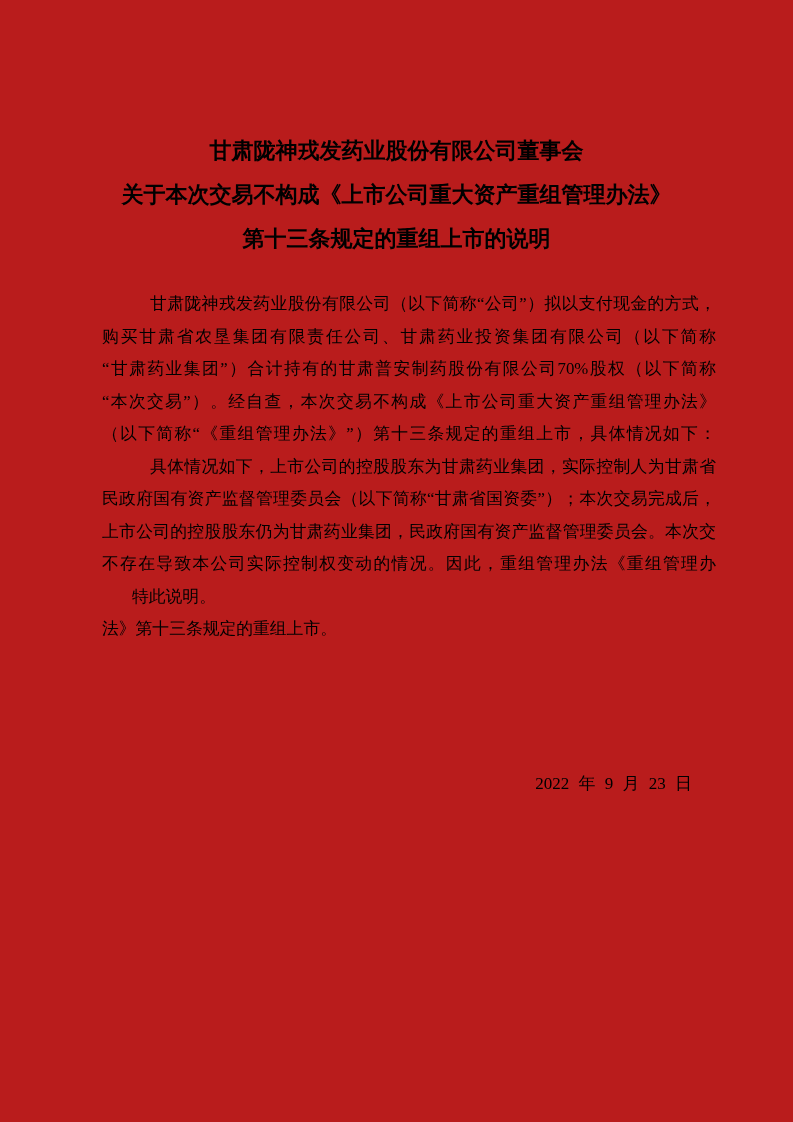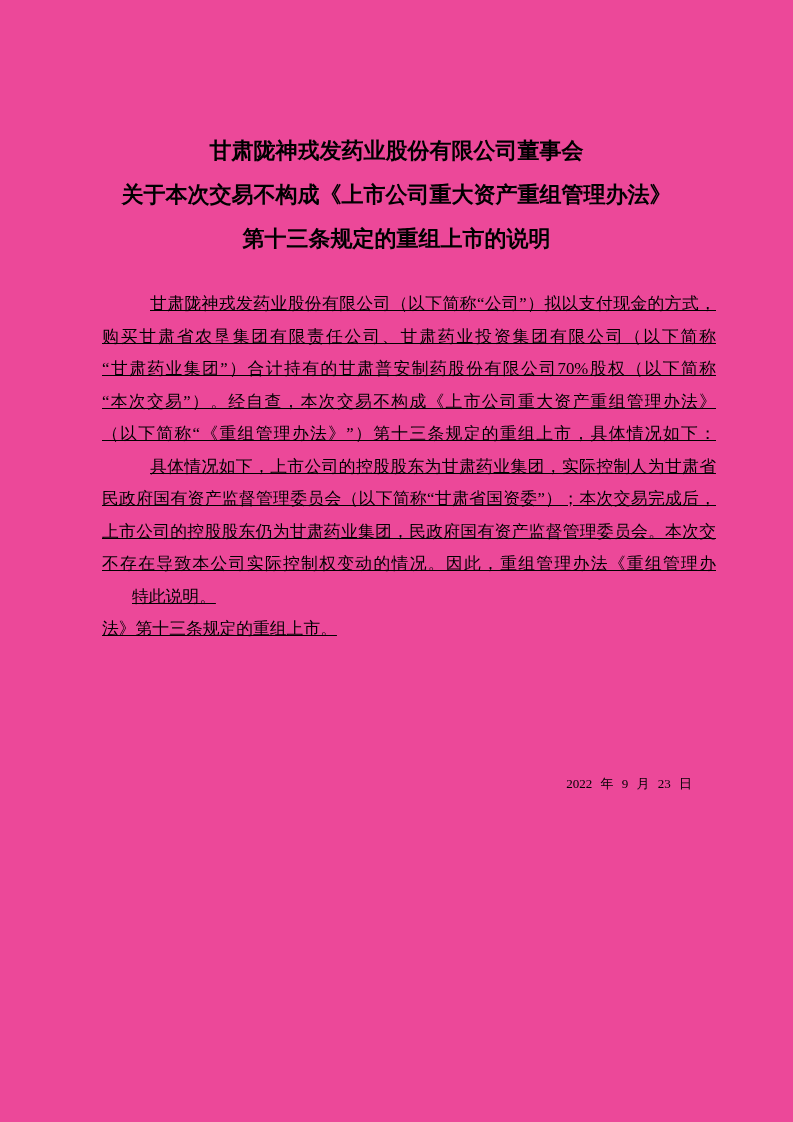--- a/index.html
+++ b/index.html
@@ -4,21 +4,21 @@
 <style>
   html, body {
     margin: 0;
     padding: 0;
     background: #ffffff;
   }
   .page {
     position: relative;
     width: 793px;
     height: 1122px;
-    background: #ec4899;
+    background: #b91c1c;
     color: #000000;
     font-family: "Liberation Serif", "DejaVu Serif", serif;
     overflow: hidden;
   }
   .title-block {
     position: absolute;
     top: 129px;
     left: 0;
     width: 793px;
     text-align: center;
@@ -34,21 +34,20 @@
     position: absolute;
     top: 288px;
     left: 102px;
     width: 614px;
     font-size: 16.8px;
   }
   .bl {
     height: 32.5px;
     line-height: 32.5px;
     overflow: hidden;
-    text-decoration: underline;
   }
   .j {
     text-align: justify;
     text-align-last: justify;
   }
   .ind {
     padding-left: 48px;
   }
   .ind2 {
     padding-left: 30px;
@@ -58,21 +57,21 @@
     top: 729px;
     right: 116px;
     font-size: 17px;
     line-height: 24px;
     white-space: pre;
   }
   .sig-date {
     position: absolute;
     top: 772px;
     right: 101px;
-    font-size: 13px;
+    font-size: 17px;
     line-height: 24px;
     white-space: pre;
     word-spacing: 5px;
   }
 </style>
 </head>
 <body>
 
 <div class="page">
 

